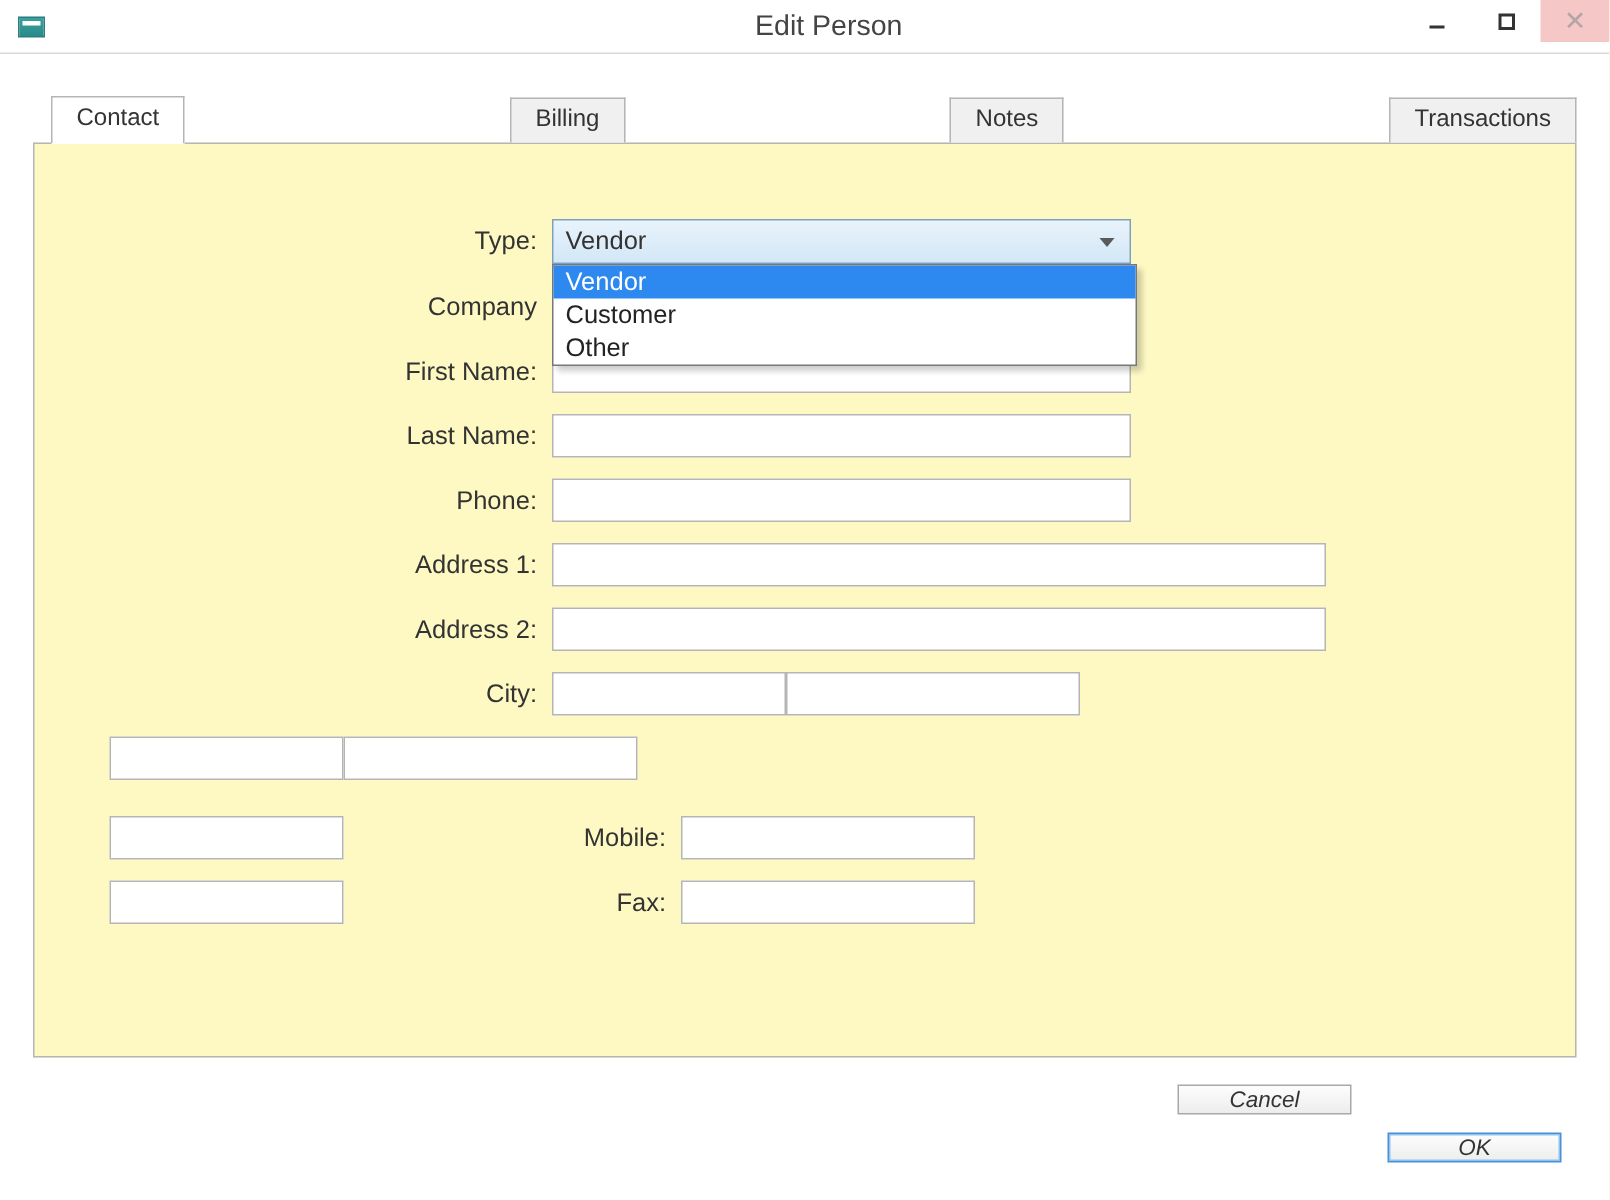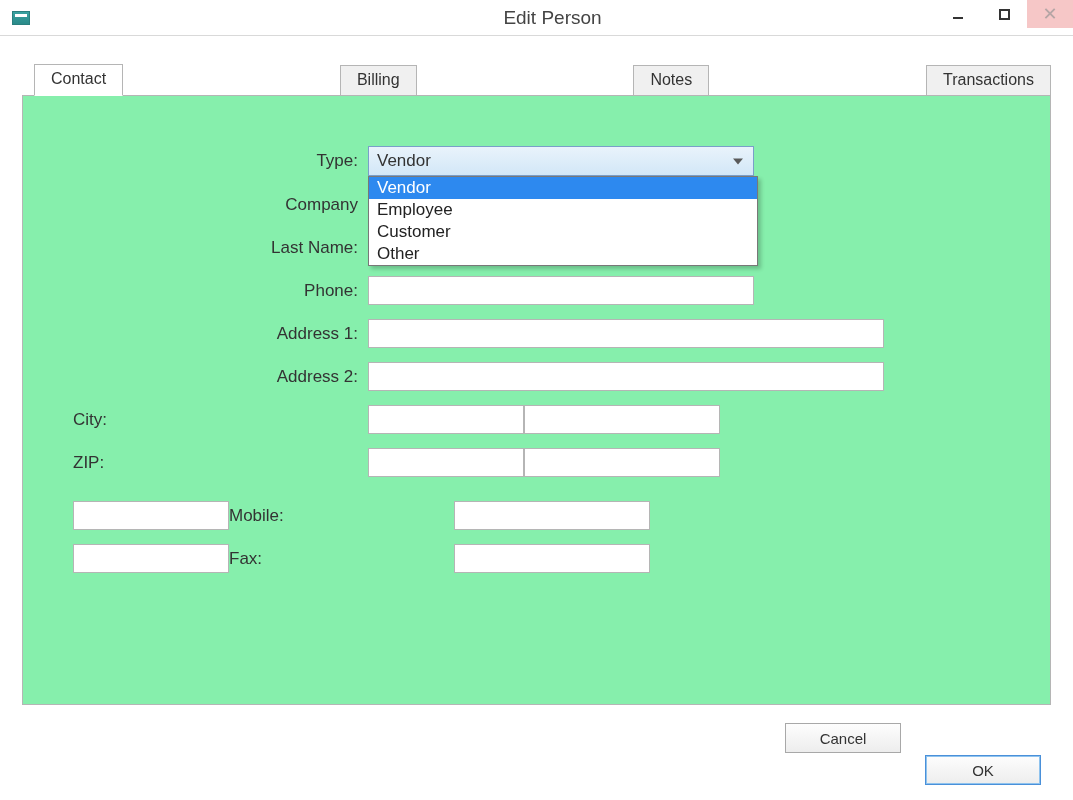--- a/index.html
+++ b/index.html
@@ -101,21 +101,21 @@
   }
   .tab.active {
     background: #fff;
     border-bottom: 1px solid #fff;
     margin-bottom: -1px;
     padding-bottom: 7px;
   }
 
   .panel {
     border: 1px solid #b5b5b5;
-    background: #86efac;
+    background: #fef9c3;
     padding: 50px 50px 30px 50px;
     position: relative;
     z-index: 1;
     min-height: 610px;
   }
 
   .form-row {
     display: flex;
     align-items: center;
     margin-bottom: 14px;
@@ -181,47 +181,48 @@
     background: #2d89ef;
     color: #fff;
   }
 
   .two-col {
     display: flex;
     align-items: center;
     margin-bottom: 14px;
   }
   .two-col .sub-label {
-    text-align: left;
+    text-align: right;
     padding-right: 10px;
     font-size: 17px;
   }
   .two-col .col1-label { width: 295px; }
   .two-col .col2-label { width: 225px; }
 
   .spacer { height: 10px; }
 
   
   .dialog-buttons {
     display: flex;
     justify-content: flex-end;
     gap: 24px;
     margin-top: 18px;
     padding-right: 10px;
   }
   .dlg-btn {
     width: 116px;
-    height: 30px;
+    height: 20px;
     border: 1px solid #a8a8a8;
     background: linear-gradient(#fdfdfd, #ededed);
     font-size: 15px;
     color: #333;
     display: flex;
     align-items: center;
     justify-content: center;
+    font-style: italic;
   }
   .dlg-btn.primary {
     border: 1px solid #4a90d9;
     box-shadow: 0 0 0 1px #8fc3ee inset;
     margin-top: 32px;
   }
 
   .type-row { position: relative; }
 </style>
 </head>
@@ -253,31 +254,34 @@
   <div class="panel">
 
     <div class="form-row type-row">
       <div class="form-label">Type:</div>
       <div class="combo">
         <span>Vendor</span>
         <span class="caret"></span>
       </div>
       <div class="dropdown">
         <div class="opt selected">Vendor</div>
-        <div class="opt">Employee</div>
         <div class="opt">Customer</div>
         <div class="opt">Other</div>
       </div>
     </div>
 
     <div class="form-row">
       <div class="form-label">Company</div>
       <input class="text-input w-med" value="" style="">
     </div>
 
+    <div class="form-row">
+      <div class="form-label">First Name:</div>
+      <input class="text-input w-med" value="" style="">
+    </div>
 
     <div class="form-row">
       <div class="form-label">Last Name:</div>
       <input class="text-input w-med" value="" style="">
     </div>
 
 
     <div class="form-row">
       <div class="form-label">Phone:</div>
       <input class="text-input w-med" value="" style="">
@@ -293,21 +297,20 @@
       <input class="text-input w-long" value="" style="">
     </div>
 
     <div class="two-col">
       <div class="sub-label col1-label">City:</div>
       <input class="text-input w-short" value="" style="">
       <input class="text-input w-short2" value="" style="">
     </div>
 
     <div class="two-col">
-      <div class="sub-label col1-label">ZIP:</div>
       <input class="text-input w-short" value="" style="">
       <input class="text-input w-short2" value="" style="">
     </div>
 
     <div class="spacer"></div>
 
     <div class="two-col">
       <input class="text-input w-short" value="" style="">
       <div class="sub-label col2-label">Mobile:</div>
       <input class="text-input w-short2" value="" style="">

